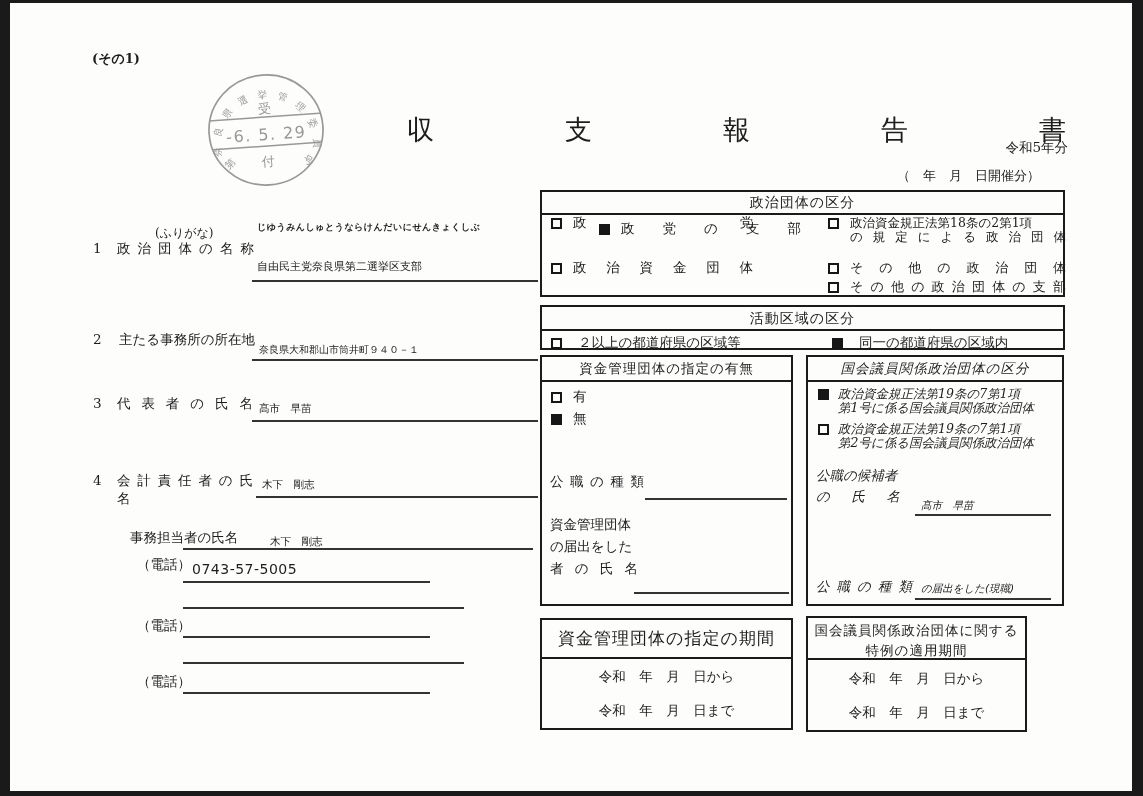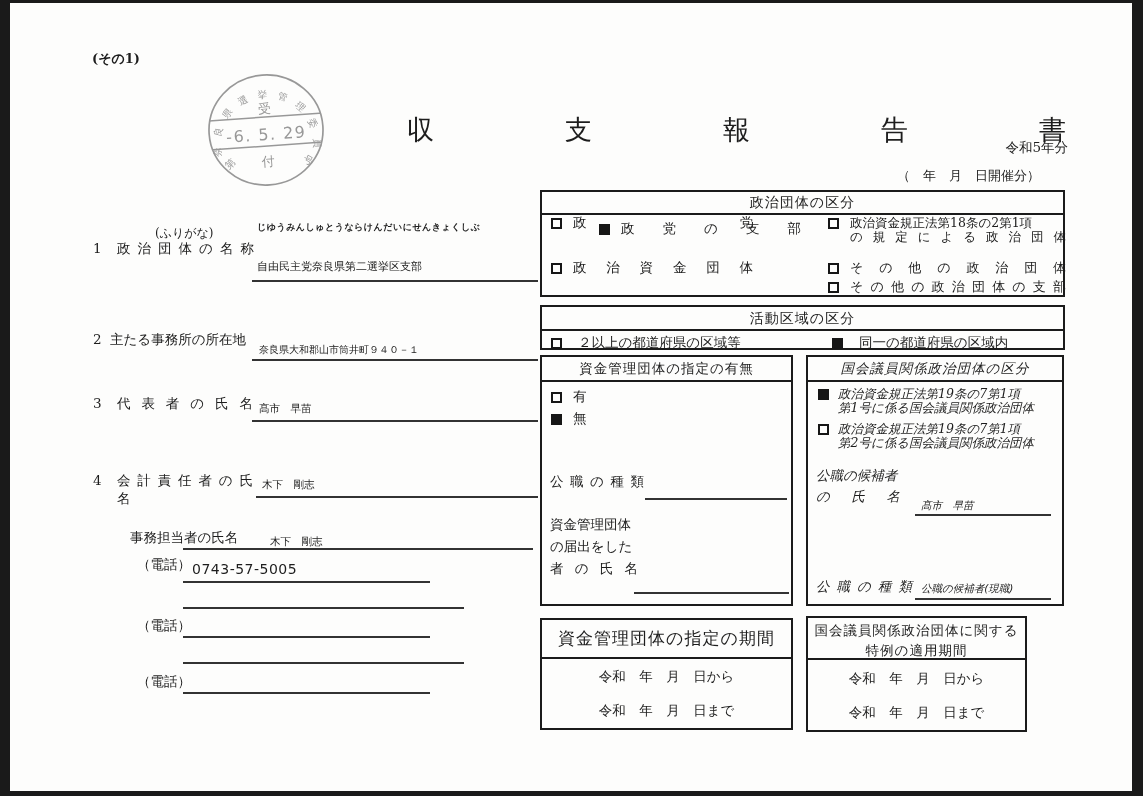--- a/index.html
+++ b/index.html
@@ -138,21 +138,21 @@
   <div class="opt" style="left:10px;top:65px;align-items:flex-start;">
     <span class="cb" style="margin-top:2px;margin-right:9px;"></span>
     <span class="lines prelines" style="width:216px;">政治資金規正法第19条の7第1項
 第2号に係る国会議員関係政治団体</span>
   </div>
   <div class="abs" style="left:8px;top:110px;font-size:13.5px;">公職の候補者</div>
   <div class="abs jst" style="left:8px;top:131px;width:84px;font-size:13.5px;">の 氏 名</div>
   <div class="abs val" style="left:113px;top:142px;font-size:10.5px;">髙市　早苗</div>
   <div class="ul" style="left:107px;top:157px;width:136px;"></div>
   <div class="abs jst" style="left:8px;top:221px;width:96px;font-size:13.5px;">公 職 の 種 類</div>
-  <div class="abs val" style="left:113px;top:225px;font-size:10.5px;">公職の候補者(現職)</div>
+  <div class="abs val" style="left:113px;top:225px;font-size:10.5px;">の届出をした(現職)</div>
   <div class="ul" style="left:107px;top:241px;width:136px;"></div>
 </div>
 
 <div class="box" style="left:540px;top:618px;width:253px;height:112px;">
   <div class="bhead" style="height:37px;line-height:37px;font-size:17px;">資金管理団体の指定の期間</div>
   <div class="abs" style="left:0;top:48px;width:100%;text-align:center;font-size:13.5px;">令和　年　月　日から</div>
   <div class="abs" style="left:0;top:82px;width:100%;text-align:center;font-size:13.5px;">令和　年　月　日まで</div>
 </div>
 
 <div class="box" style="left:806px;top:616px;width:221px;height:116px;">
@@ -163,21 +163,21 @@
 </div>
 
 <div class="abs" style="left:155px;top:225px;font-size:12px;">(ふりがな)</div>
 <div class="abs" style="left:93px;top:240px;font-size:13.5px;">1</div>
 <div class="abs jst" style="left:117px;top:240px;width:137px;font-size:13.5px;">政 治 団 体 の 名 称</div>
 <div class="abs val" style="left:257px;top:221px;font-size:9px;font-weight:600;letter-spacing:.5px;">じゆうみんしゅとうならけんだいにせんきょくしぶ</div>
 <div class="abs val" style="left:257px;top:259px;font-size:11px;font-weight:500;">自由民主党奈良県第二選挙区支部</div>
 <div class="ul" style="left:252px;top:280px;width:286px;"></div>
 
 <div class="abs" style="left:93px;top:331px;font-size:13.5px;">2</div>
-<div class="abs" style="left:110px;top:331px;font-size:13.5px;">主たる事務所の所在地</div>
+<div class="abs" style="left:119px;top:331px;font-size:13.5px;">主たる事務所の所在地</div>
 <div class="abs val" style="left:259px;top:343px;font-size:10px;">奈良県大和郡山市筒井町９４０－１</div>
 <div class="ul" style="left:252px;top:359px;width:286px;"></div>
 
 <div class="abs" style="left:93px;top:395px;font-size:13.5px;">3</div>
 <div class="abs jst" style="left:117px;top:395px;width:136px;font-size:13.5px;">代 表 者 の 氏 名</div>
 <div class="abs val" style="left:259px;top:402px;font-size:10.5px;">髙市　早苗</div>
 <div class="ul" style="left:252px;top:420px;width:286px;"></div>
 
 <div class="abs" style="left:93px;top:472px;font-size:13.5px;">4</div>
 <div class="abs jst" style="left:117px;top:472px;width:136px;font-size:13.5px;">会 計 責 任 者 の 氏 名</div>

